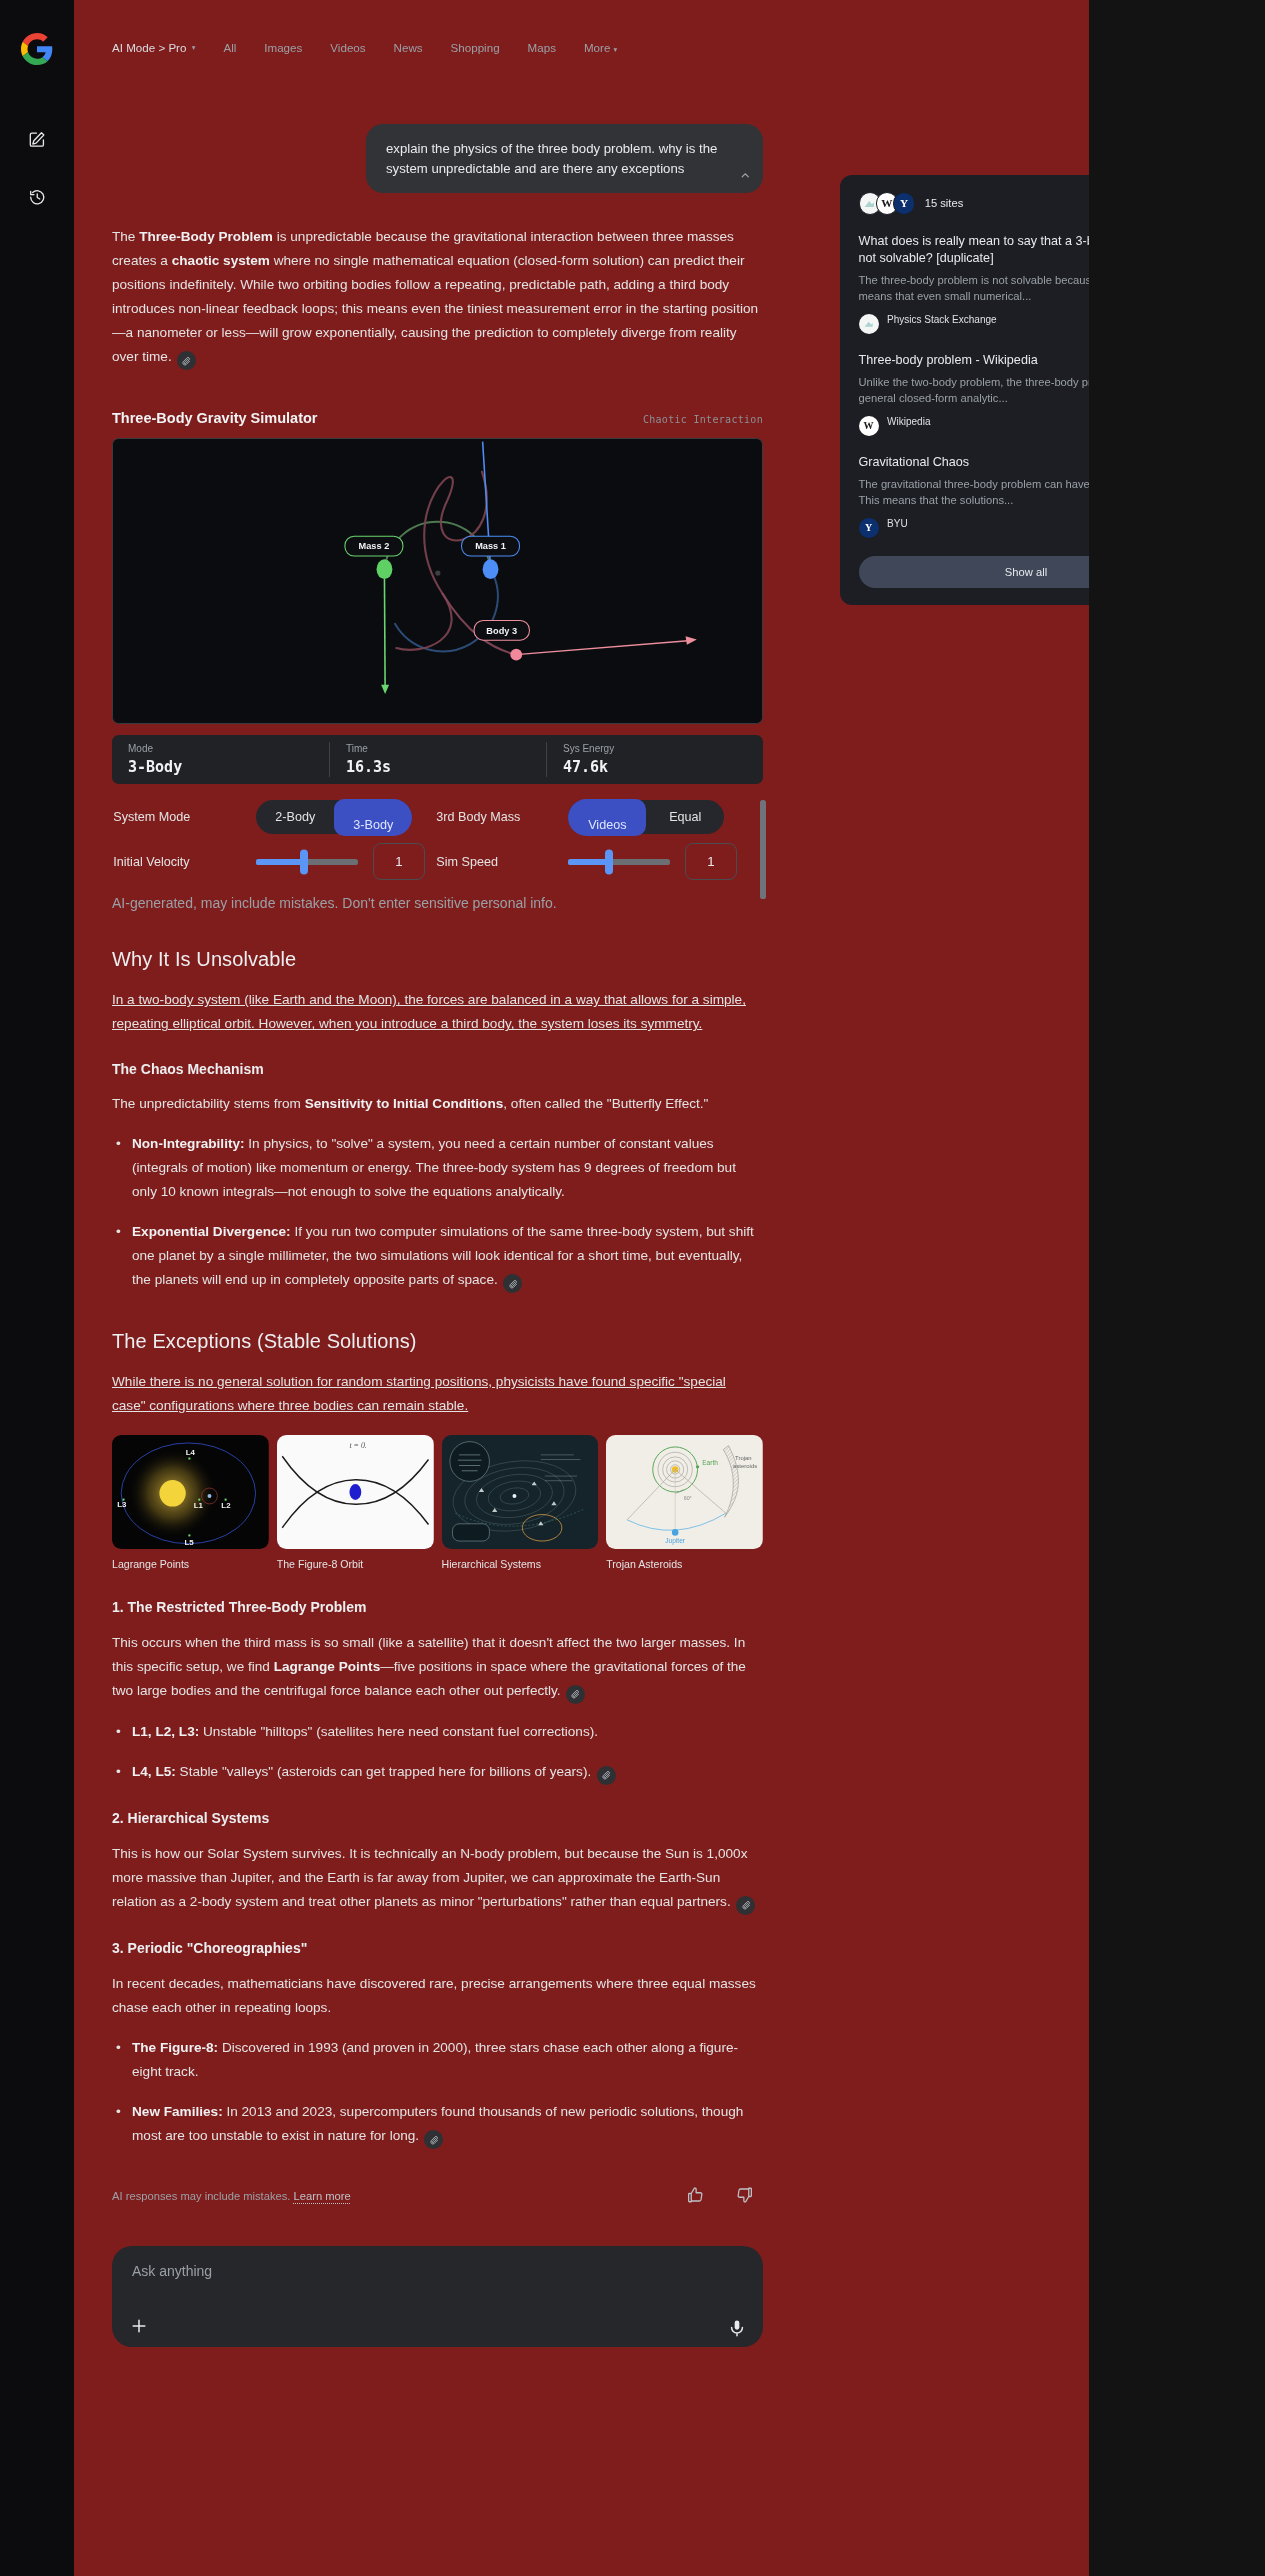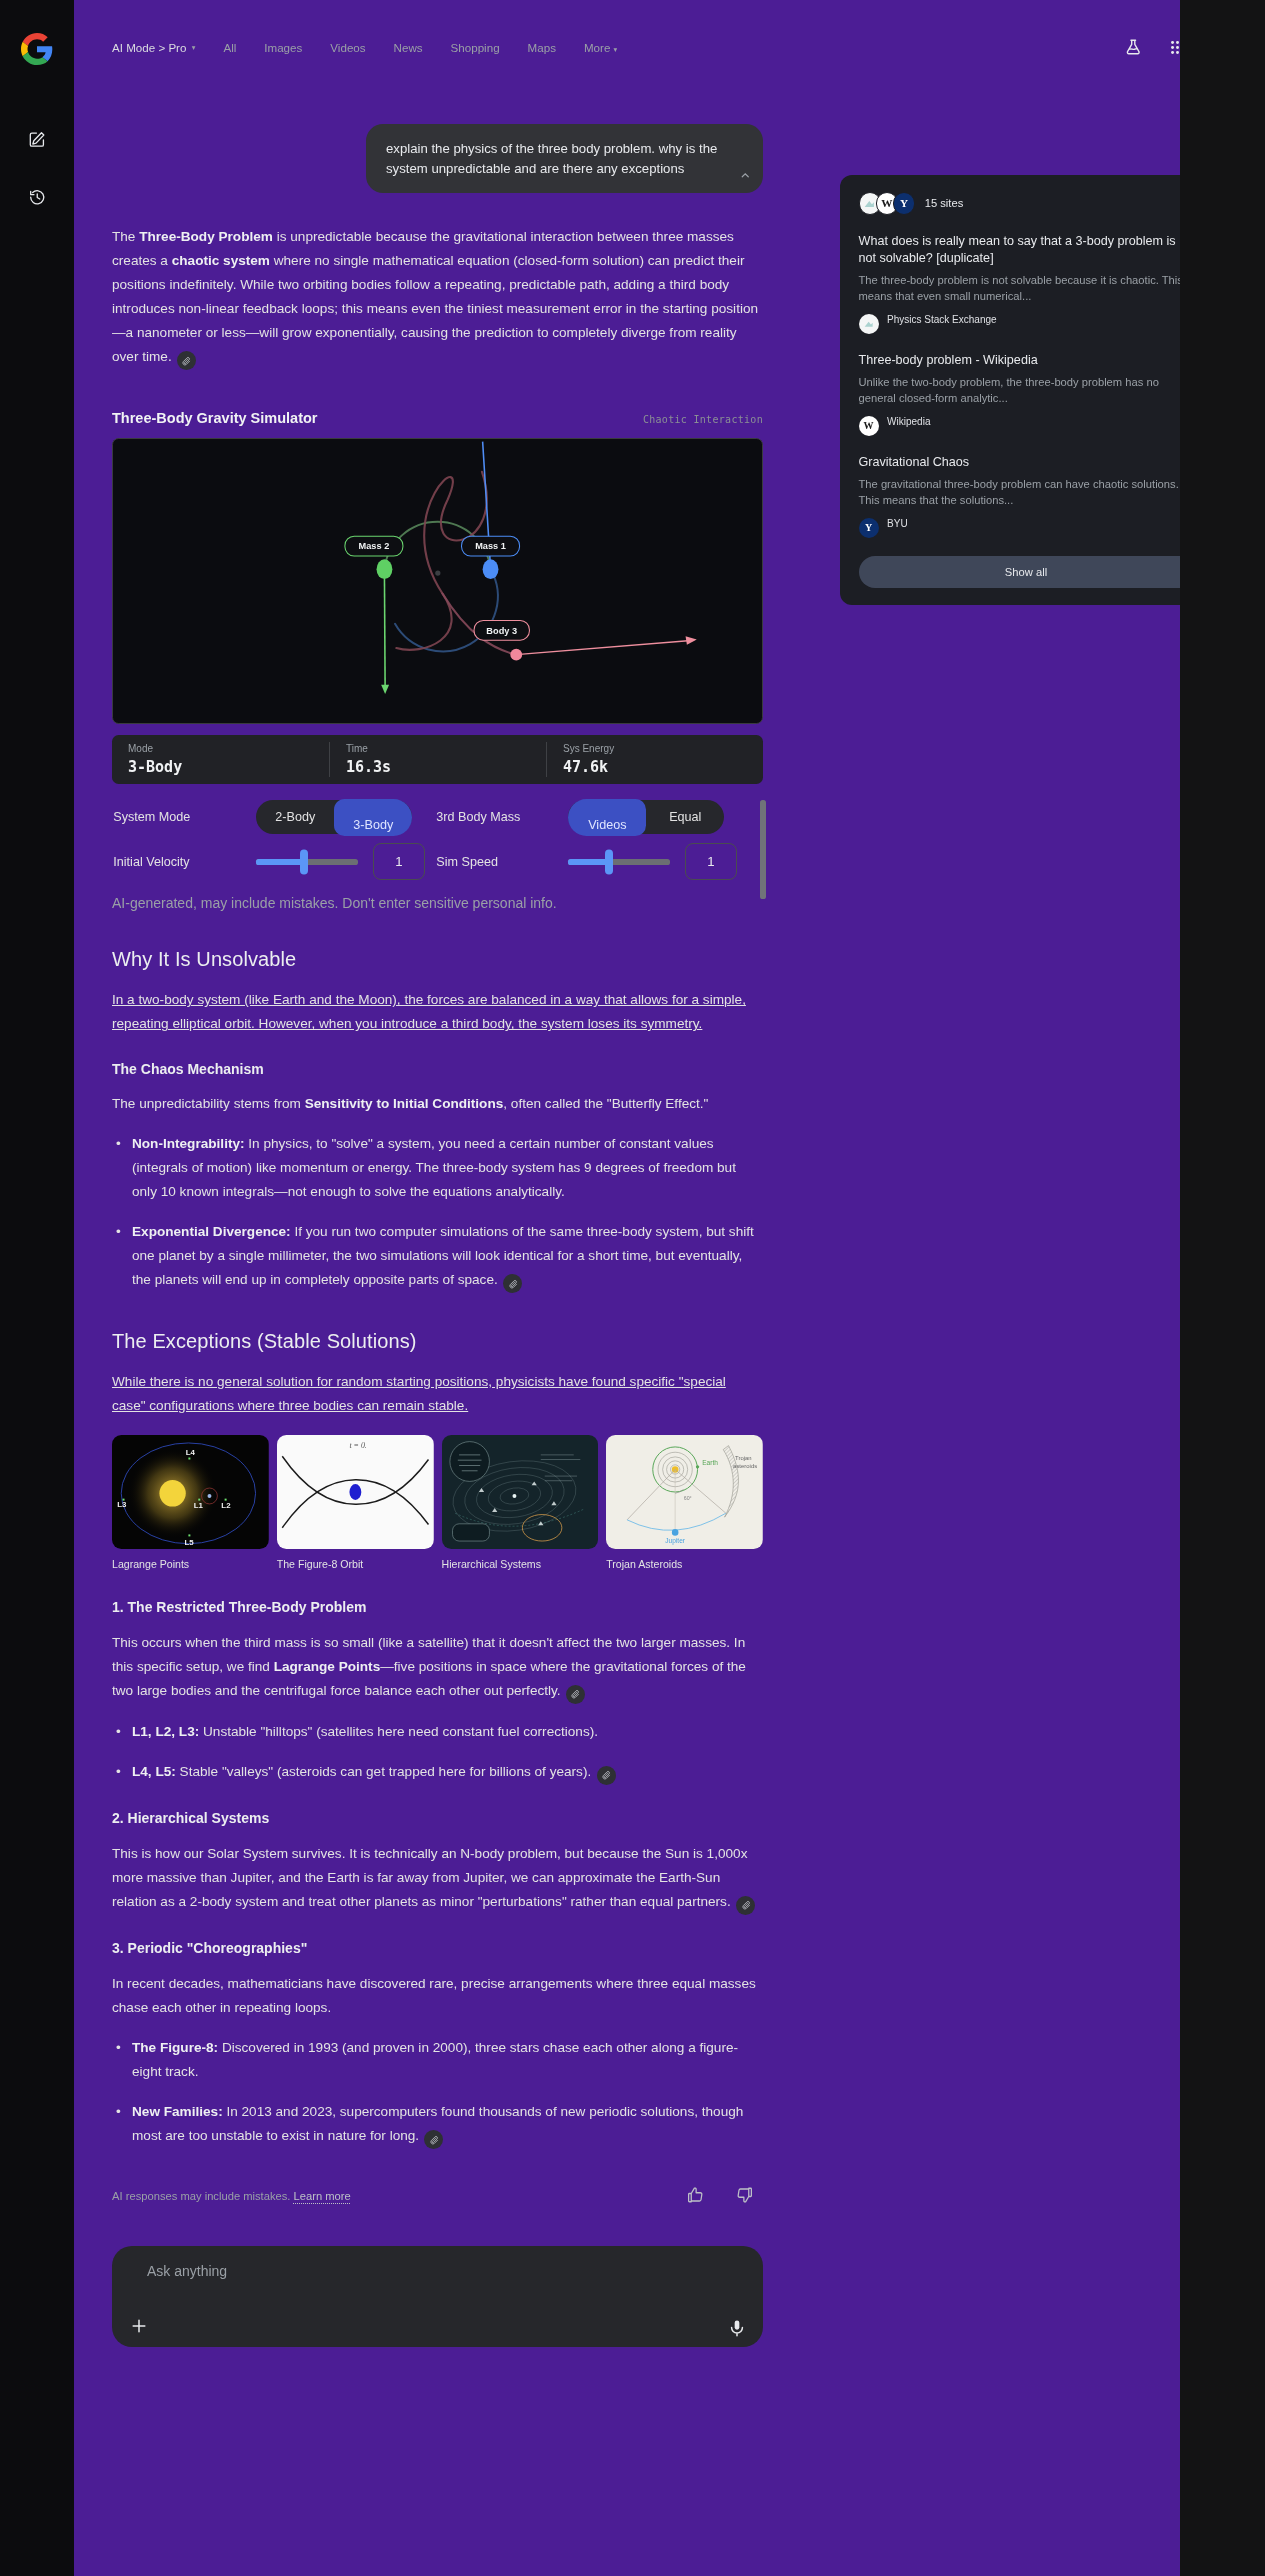--- a/index.html
+++ b/index.html
@@ -1,17 +1,17 @@
 <!DOCTYPE html>
 <html style="font-size:10.6px"><head>
 <meta charset="utf-8">
 <style>
   * { margin:0; padding:0; box-sizing:border-box; }
   body { background:#131314; font-family:"Liberation Sans", sans-serif; }
-  #page { position:relative; width:1180px; height:2576px; background:#4c1d95; overflow:hidden; color:#e3e3e3; }
+  #page { position:relative; width:1089px; height:2576px; background:#7f1d1d; overflow:hidden; color:#e3e3e3; }
 
   
   .rail { position:absolute; left:0; top:0; width:74px; height:2576px; background:#0c0c0e; }
   .glogo { position:absolute; left:21px; top:33px; width:32px; height:32px; cursor:pointer; }
   .railbtn { position:absolute; left:28px; width:18.5px; height:18.5px; cursor:pointer; }
 
   
   .topbar { position:absolute; left:74px; top:0; width:1191px; height:98px; }
   .navrow { position:absolute; left:38px; top:41px; display:flex; align-items:center; gap:28px; font-size:11.6px; color:#9aa0a6; }
   .navrow .aimode { color:#dadce0; display:flex; align-items:center; gap:5.3px; }
@@ -81,21 +81,21 @@
 
   
   .foot { margin-top:37px; display:flex; align-items:center; }
   .foot .txt { font-size:11.2px; color:#9aa0a6; }
   .foot a { color:#bdc1c6; text-decoration:underline dotted; text-underline-offset:2.6px; cursor:pointer; }
   .foot .acts { margin-left:auto; display:flex; gap:32px; margin-right:9.3px; }
   .foot .acts span { cursor:pointer; }
 
   
   .composer { margin-top:40px; height:101px; background:#26272b; border-radius:20px; position:relative; cursor:text; }
-  .composer .ph { position:absolute; left:35px; top:17px; font-size:14px; color:#9aa0a6; }
+  .composer .ph { position:absolute; left:20px; top:17px; font-size:14px; color:#9aa0a6; }
   .composer .plus { position:absolute; left:17px; bottom:10.6px; width:20px; height:20px; cursor:pointer; }
   .composer .mic { position:absolute; right:16px; bottom:9.3px; width:20px; height:20px; cursor:pointer; }
 
   
   .sidebar { position:absolute; left:840px; top:175px; width:372px; background:#1c1e24; border-radius:12px; padding:17px 18.5px; }
   .sbhead { display:flex; align-items:center; }
   .sicons { display:flex; }
   .sico { width:22.5px; height:22.5px; border-radius:50%; display:flex; align-items:center; justify-content:center; border:1.3px solid #1c1e24; font-family:"Liberation Serif", serif; }
   .sico + .sico { margin-left:-5.3px; }
   .sico.pse { background:#f4f6f6; }

